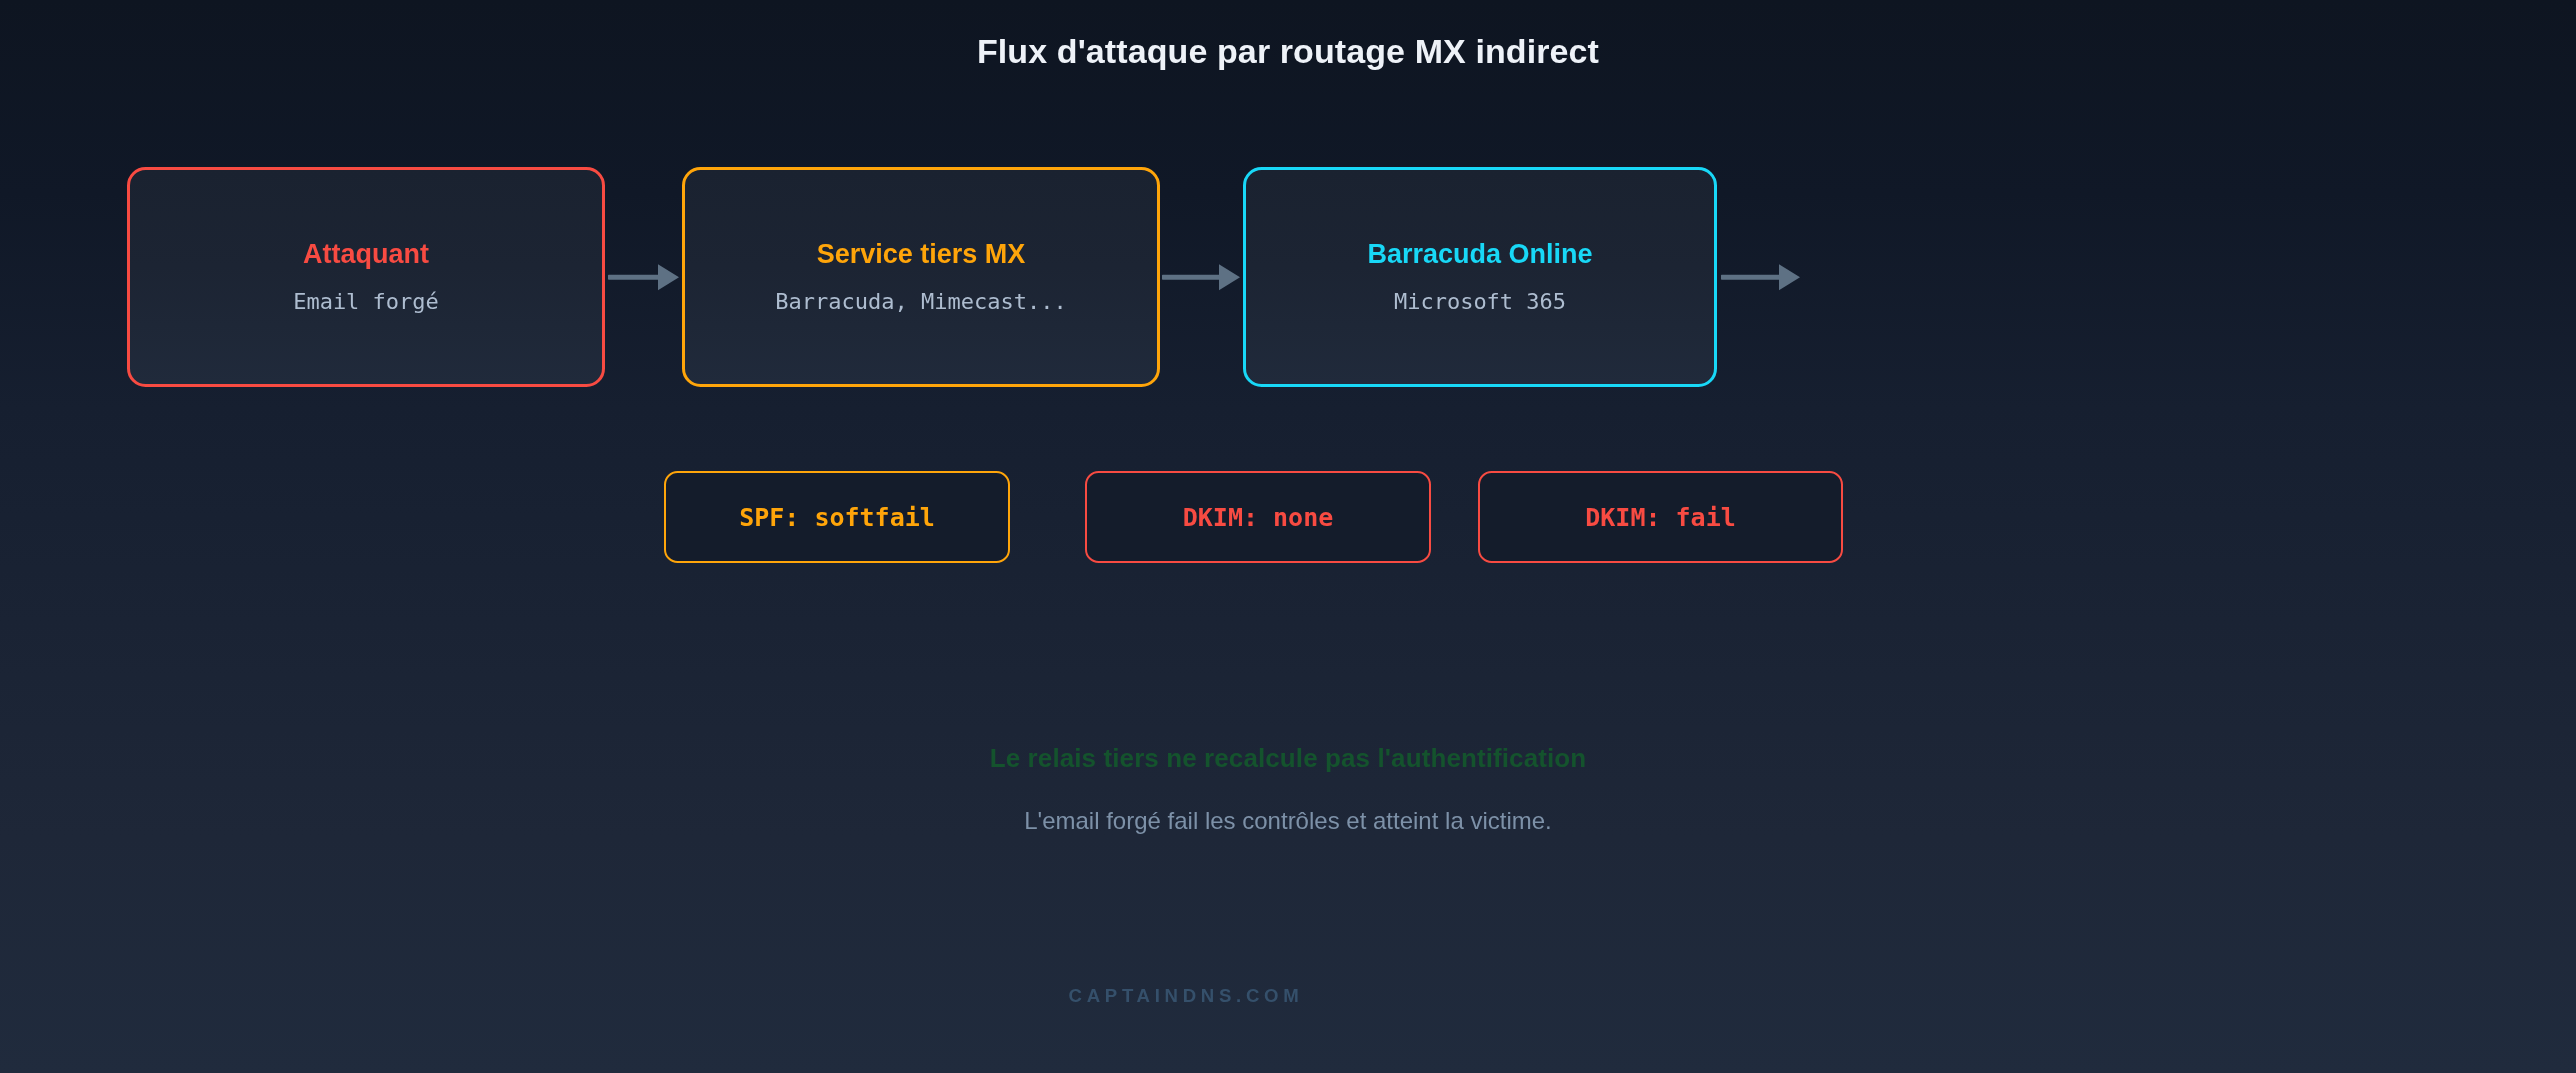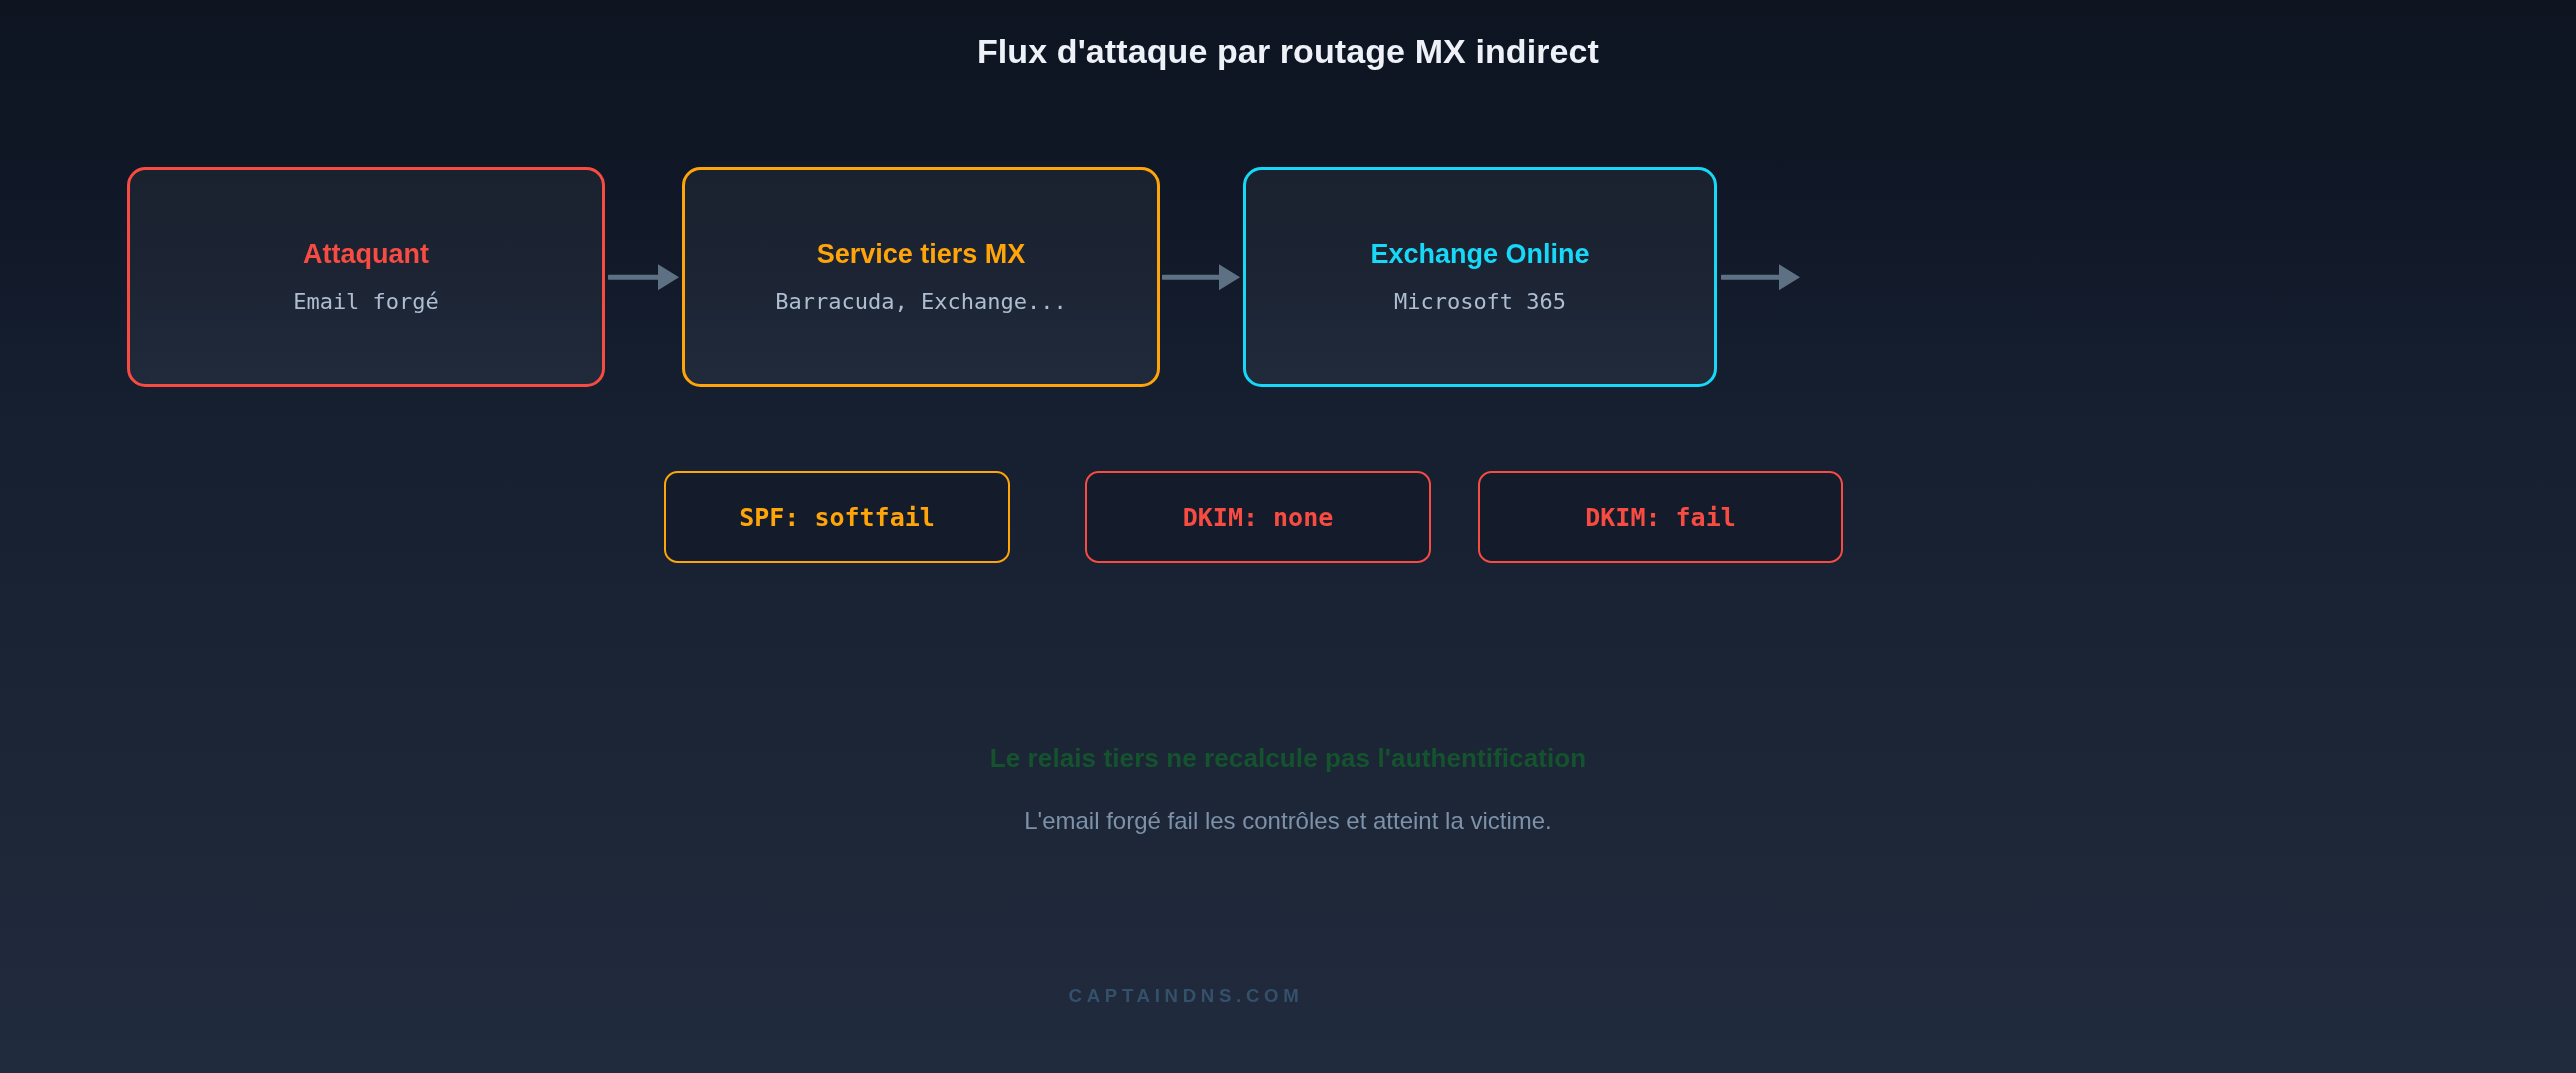--- a/index.html
+++ b/index.html
@@ -188,30 +188,30 @@
     <div class="node-sub">Email forgé</div>
   </div>
 
   <div class="arrow arrow-0">
     <div class="shaft" style="background: rgb(94, 113, 132);"></div>
     <div class="head" style="border-left-color: rgb(94, 113, 132);"></div>
   </div>
 
   <div class="node node-1" style="border-color: rgb(255, 165, 10);">
     <div class="node-title" style="color: rgb(255, 165, 10);">Service tiers MX</div>
-    <div class="node-sub">Barracuda, Exchange...</div>
+    <div class="node-sub">Barracuda, Mimecast...</div>
   </div>
 
   <div class="arrow arrow-1">
     <div class="shaft" style="background: rgb(94, 113, 132);"></div>
     <div class="head" style="border-left-color: rgb(94, 113, 132);"></div>
   </div>
 
   <div class="node node-2" style="border-color: rgb(24, 216, 247);">
-    <div class="node-title" style="color: rgb(24, 216, 247);">Exchange Online</div>
+    <div class="node-title" style="color: rgb(24, 216, 247);">Barracuda Online</div>
     <div class="node-sub">Microsoft 365</div>
   </div>
 
   <div class="arrow arrow-2">
     <div class="shaft" style="background: rgb(94, 113, 132);"></div>
     <div class="head" style="border-left-color: rgb(94, 113, 132);"></div>
   </div>
 
 
 </div>

